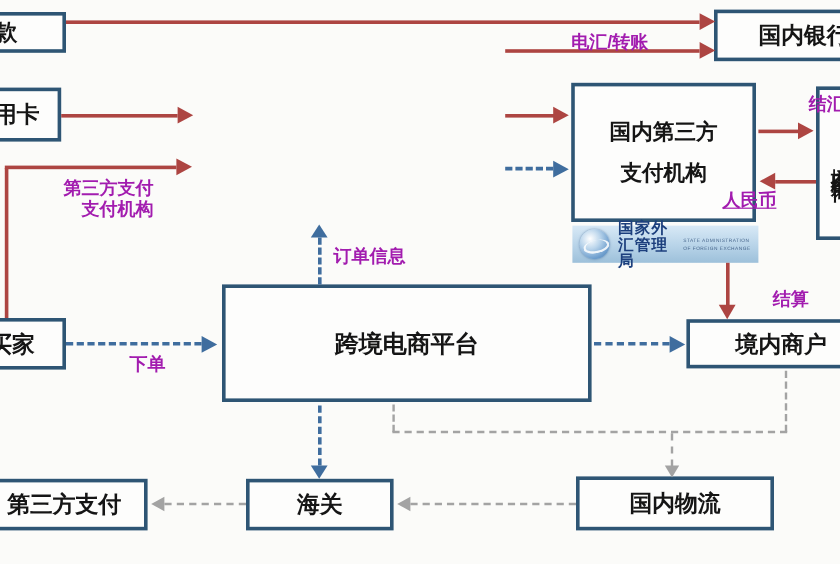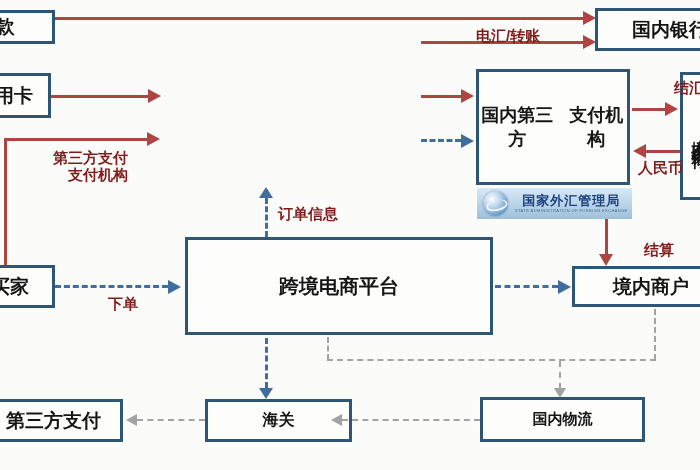--- a/index.html
+++ b/index.html
@@ -9,57 +9,57 @@
     font-family:"Liberation Sans","DejaVu Sans",sans-serif;
   }
   .canvas{position:absolute;inset:0;}
   
   .box{
     position:absolute;box-sizing:border-box;
     background:#fdfdfc;border:3px solid #2e5574;
     display:flex;align-items:center;justify-content:center;
     color:#151515;font-weight:bold;text-align:center;
   }
-  .box .stack{display:flex;gap:10px;}
+  .box .stack{display:flex;flex-direction:column;gap:10px;}
   
   .lh-red{position:absolute;height:3px;background:#ad4542;}
   .lv-red{position:absolute;width:3px;background:#ad4542;}
   .lh-blue{position:absolute;height:0;border-top:3px dashed #3f6d9e;}
   .lv-blue{position:absolute;width:0;border-left:3px dashed #3f6d9e;}
   .lh-gray{position:absolute;height:0;border-top:2px dashed #a3a3a3;}
   .lv-gray{position:absolute;width:0;border-left:2px dashed #a3a3a3;}
   
   .ah{position:absolute;width:0;height:0;}
   .ah.r-red{border-top:7px solid transparent;border-bottom:7px solid transparent;border-left:13px solid #ad4542;}
   .ah.l-red{border-top:7px solid transparent;border-bottom:7px solid transparent;border-right:13px solid #ad4542;}
   .ah.d-red{border-left:7px solid transparent;border-right:7px solid transparent;border-top:12px solid #ad4542;}
   .ah.r-blue{border-top:7px solid transparent;border-bottom:7px solid transparent;border-left:13px solid #3f6d9e;}
   .ah.u-blue{border-left:7px solid transparent;border-right:7px solid transparent;border-bottom:11px solid #3f6d9e;}
   .ah.d-blue{border-left:7px solid transparent;border-right:7px solid transparent;border-top:11px solid #3f6d9e;}
   .ah.l-gray{border-top:6px solid transparent;border-bottom:6px solid transparent;border-right:11px solid #a3a3a3;}
   .ah.d-gray{border-left:6px solid transparent;border-right:6px solid transparent;border-top:10px solid #a3a3a3;}
   
-  .elbl{position:absolute;color:#7f1d1d;font-weight:bold;font-size:15px;line-height:1.15;white-space:nowrap;}
+  .elbl{position:absolute;color:#a21caf;font-weight:bold;font-size:15px;line-height:1.15;white-space:nowrap;}
   
   .banner{
     position:absolute;left:477px;top:188px;width:155px;height:31px;
     background:linear-gradient(180deg,#d8e9f6 0%,#b7d3e8 55%,#9dc0da 100%);
     display:flex;align-items:center;box-sizing:border-box;padding-left:6px;
   }
   .globe{
     width:25px;height:25px;border-radius:50%;flex:0 0 auto;position:relative;
     background:radial-gradient(circle at 35% 32%,#ffffff 0%,#bcd6ec 35%,#6f9fce 70%,#497cb0 100%);
     box-shadow:0 0 2px rgba(40,80,130,.6);
   }
   .globe::after{
     content:"";position:absolute;left:3px;top:9px;width:18px;height:9px;
     border:2px solid rgba(255,255,255,.85);border-top:none;border-radius:50%;
     transform:rotate(-12deg);
   }
-  .banner-text{margin-left:7px;display:flex;flex-direction:column;align-items:center;}
+  .banner-text{margin-left:7px;display:flex;flex-direction:row;align-items:center;}
   .banner-title{font-size:13px;font-weight:bold;color:#1c3f7d;letter-spacing:1px;line-height:14px;}
   .banner-sub{font-size:4px;color:#49688e;letter-spacing:.4px;line-height:6px;}
   
   .vtext{writing-mode:vertical-rl;text-orientation:upright;letter-spacing:3px;font-size:15px;}
 </style>
 </head>
 <body>
 
 <div class="canvas">
 
@@ -96,25 +96,25 @@
   </div>
 
   <div class="box" style="left:572px;top:266px;width:158px;height:41px;font-size:19px;">
     <span>境内商户</span>
   </div>
 
   <div class="box" style="left:-16px;top:399px;width:139px;height:43px;font-size:19px;">
     <span>第三方支付</span>
   </div>
 
-  <div class="box" style="left:205px;top:399px;width:147px;height:43px;font-size:16px;">
+  <div class="box" style="left:205px;top:399px;width:123px;height:43px;font-size:19px;">
     <span>海关</span>
   </div>
 
-  <div class="box" style="left:480px;top:397px;width:165px;height:45px;font-size:15px;">
+  <div class="box" style="left:480px;top:397px;width:165px;height:45px;font-size:19px;">
     <span>国内物流</span>
   </div>
 
   <div class="banner">
     <span class="globe"></span>
     <span class="banner-text">
       <span class="banner-title">国家外汇管理局</span>
       <span class="banner-sub">STATE ADMINISTRATION OF FOREIGN EXCHANGE</span>
     </span>
   </div>
@@ -174,16 +174,16 @@
   <div class="elbl" style="left:476px;top:27px;">电汇/转账</div>
 
   <div class="elbl" style="left:38px;top:149px;width:90px;text-align:right;">
     <span>第三方支付</span><br>
     <span>支付机构</span>
   </div>
 
   <div class="elbl" style="left:278px;top:205px;">订单信息</div>
   <div class="elbl" style="left:108px;top:295px;">下单</div>
   <div class="elbl" style="left:646px;top:79px;margin-left:28px;">结汇</div>
-  <div class="elbl" style="left:638px;top:159px;">人民币</div>
+  <div class="elbl" style="left:602px;top:159px;text-decoration:underline;">人民币</div>
   <div class="elbl" style="left:644px;top:241px;">结算</div>
 
 </div>
 
 </body></html>

